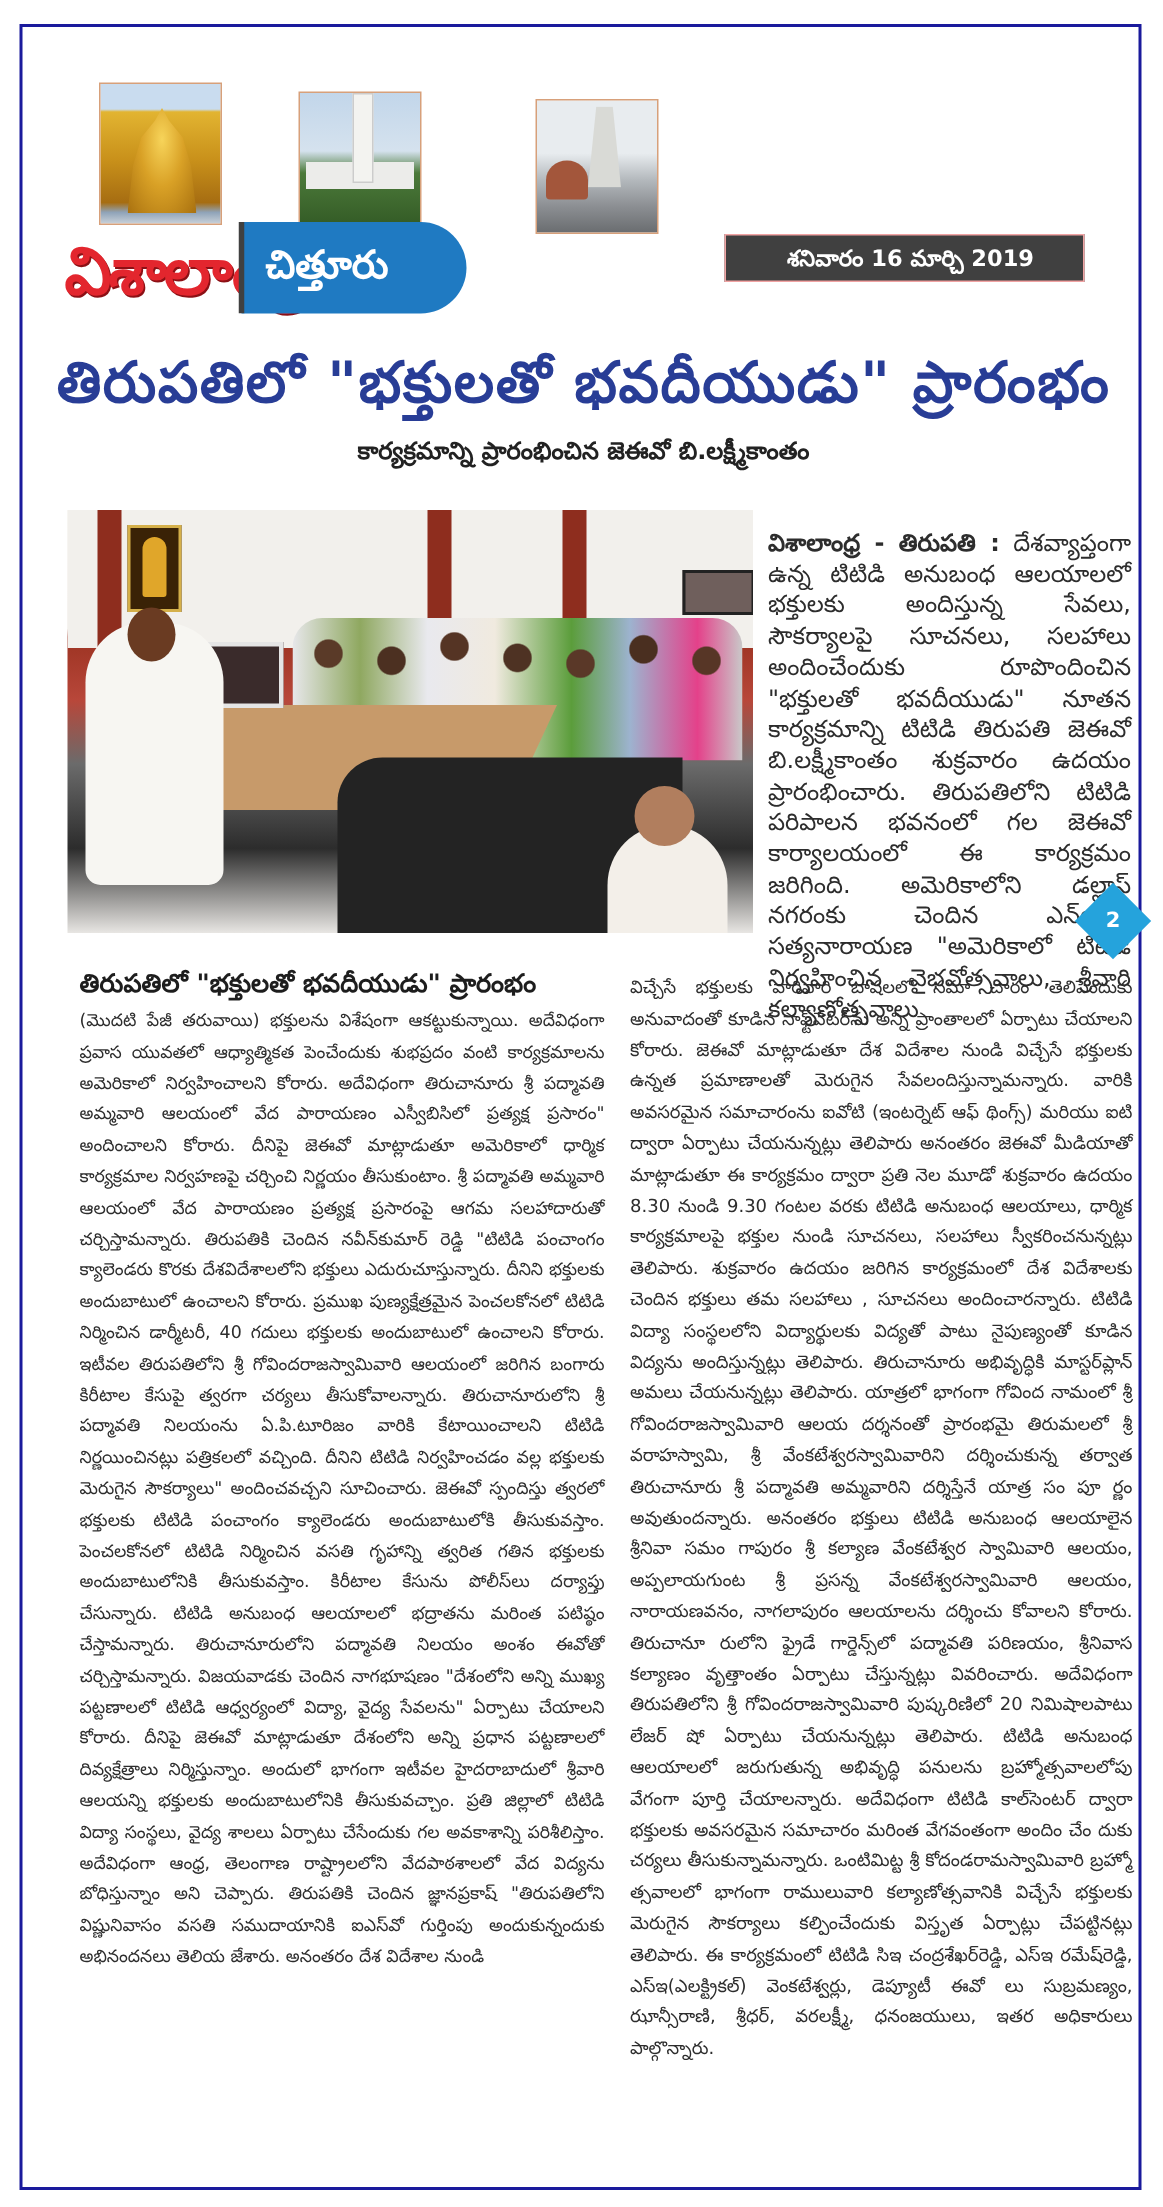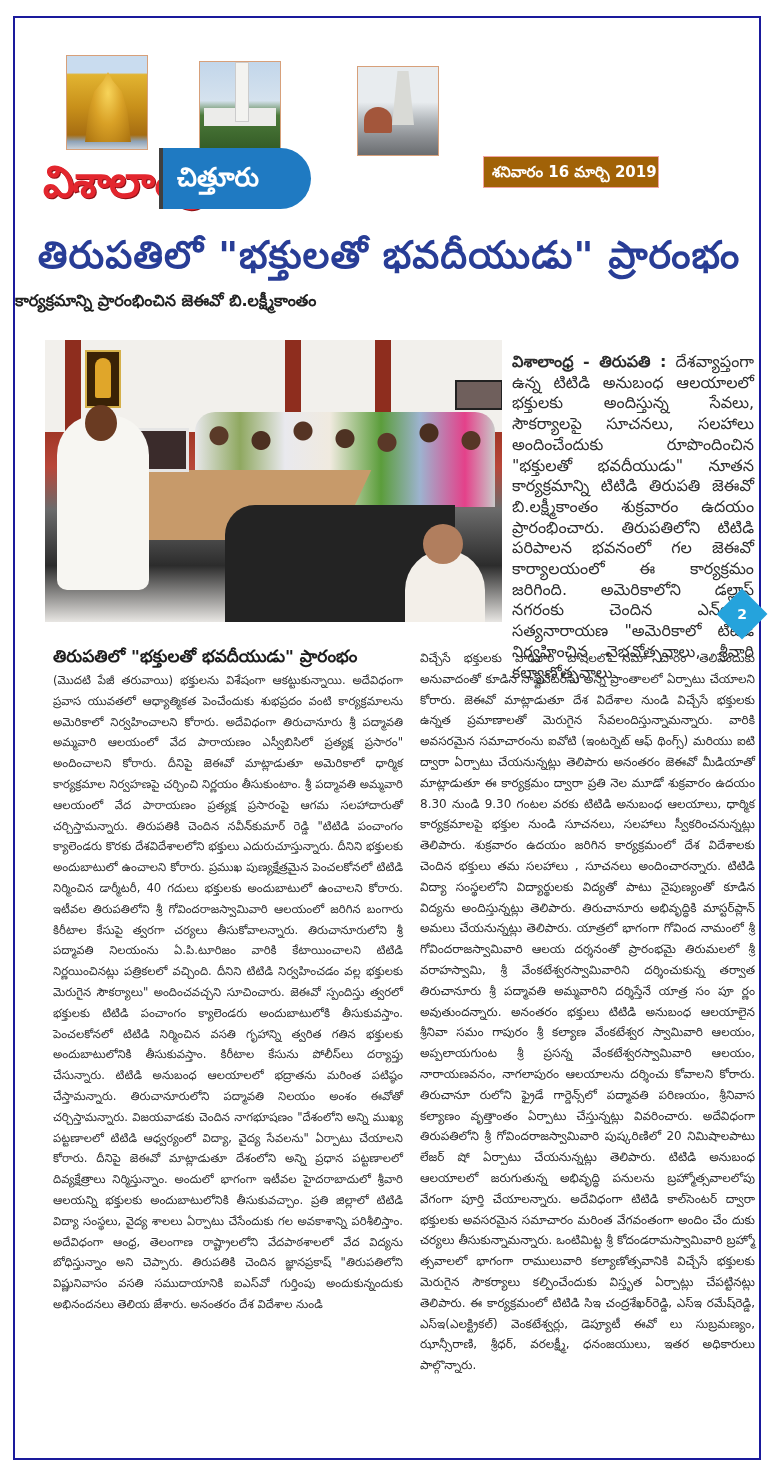--- a/index.html
+++ b/index.html
@@ -35,32 +35,32 @@
       font-family: "DejaVu Serif", serif; font-weight: bold; font-size: 44px; line-height: 64px;
       color: #e3262e; letter-spacing: -2px; text-shadow: 1px 1px 0 #8c1015;
     }
     .district-banner {
       position: absolute; left: 144px; top: 130px; width: 152px; height: 61px;
       background: #1f7ac2; border-radius: 0 32px 32px 0; border-left: 4px solid #404040;
       color: #ffffff; font-weight: bold; font-size: 26px; line-height: 58px; padding-left: 14px;
       font-family: "DejaVu Sans", sans-serif;
     }
     .date-badge {
-      position: absolute; left: 468px; top: 138px; width: 176px; height: 32px;
-      background: #a16207; border: 1px solid #f1a3a3; color: #ffffff;
-      font-size: 15px; font-weight: bold; line-height: 30px; padding-left: 8px;
+      position: absolute; left: 468px; top: 138px; width: 240px; height: 32px;
+      background: #404040; border: 1px solid #f1a3a3; color: #ffffff;
+      font-size: 15px; font-weight: bold; line-height: 30px; padding-left: 8px; text-align: center;
     }
 
     .headline {
       position: absolute; left: 0; top: 212px; width: 748px; text-align: center;
       font-family: "DejaVu Serif", serif; font-weight: bold; font-size: 38px; line-height: 50px;
       color: #283d96; letter-spacing: 1px;
     }
     .subhead {
-      position: absolute; left: 0; top: 272px; width: 748px; 
+      position: absolute; left: 0; top: 272px; width: 748px; text-align: center;
       font-size: 16px; line-height: 22px; color: #222;
     }
 
     .photo {
       position: absolute; left: 30px; top: 322px; width: 457px; height: 282px;
       background: linear-gradient(180deg, #f4f1ec 0%, #eeeae4 28%, #9c3322 30%, #b8473a 45%, #6b6b6b 60%, #2c2c2c 80%, #e8e6e3 100%);
       overflow: hidden;
     }
     .photo .wall { position:absolute; left:0; top:0; width:100%; height:92px; background:#f2f0ec; }
     .photo .pillar { position:absolute; top:0; width:16px; height:125px; background:#8e2d1e; }

